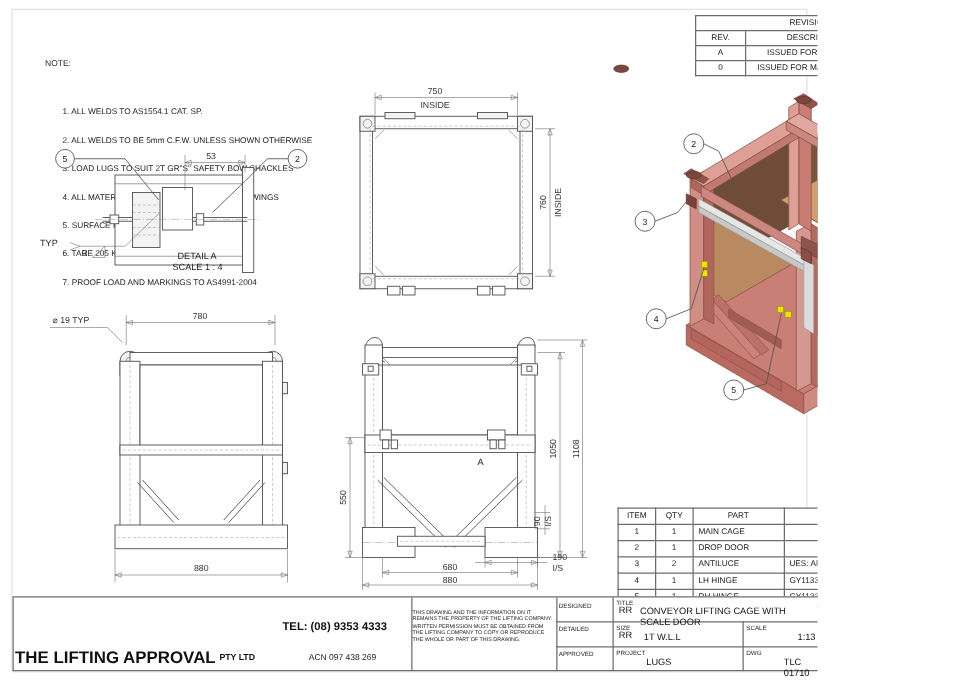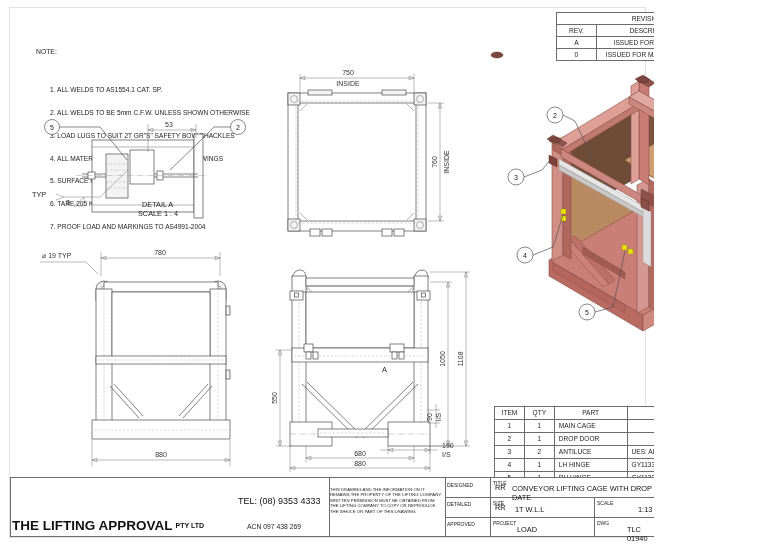--- a/index.html
+++ b/index.html
@@ -73,22 +73,22 @@
     position: absolute; left: 22px; top: 483px;
     font-size: 31px; font-weight: bold; letter-spacing: -0.5px;
     color: #111; line-height: 30px;
   }
   #logo-sub {
     position: absolute; left: 12px; top: 519px;
     font-size: 13.5px; font-weight: bold; color: #111; line-height: 14px;
   }
   #logo-sub .ptyltd { font-size: 7px; vertical-align: 2px; margin-left: 3px; }
   #tel {
-    position: absolute; left: 238px; top: 496px;
-    font-size: 9px; font-weight: normal; color: #111;
+    position: absolute; left: 226px; top: 496px;
+    font-size: 9px; font-weight: bold; color: #111;
   }
   #acn {
     position: absolute; left: 247px; top: 523px;
     font-size: 6.8px; color: #222;
   }
   #legal {
     position: absolute; left: 330px; top: 487px; width: 112px;
     font-size: 4.3px; line-height: 5.4px; color: #222;
   }
   .fld-lbl { position: absolute; font-size: 5px; color: #222; }
@@ -578,36 +578,36 @@
   <div class="fld-lbl" style="left:447px; top:482px;">DESIGNED</div>
   <div class="fld-val" style="left:495px; top:483px;">RR</div>
 
   <div class="fld-lbl" style="left:447px; top:501px;">DETAILED</div>
   <div class="fld-val" style="left:495px; top:503px;">RR</div>
 
   <div class="fld-lbl" style="left:447px; top:521px;">APPROVED</div>
   <div class="fld-val" style="left:495px; top:523px;"></div>
 
   <div class="fld-lbl" style="left:493px; top:480px;">TITLE</div>
-  <div class="fld-val" style="left:512px; top:484px;">CONVEYOR LIFTING CAGE WITH DROP DATE</div>
+  <div class="fld-val" style="left:512px; top:484px;">CONVEYOR LIFTING CAGE WITH SCALE DOOR</div>
 
   <div class="fld-lbl" style="left:493px; top:500px;">SIZE</div>
   <div class="fld-val" style="left:515px; top:505px;">1T W.L.L</div>
 
   <div class="fld-lbl" style="left:597px; top:500px;">SCALE</div>
   <div class="fld-val" style="left:638px; top:505px;">1:13</div>
 
   <div class="fld-lbl" style="left:686px; top:500px;">CREATED DATE</div>
   <div class="fld-val" style="left:693px; top:508px; font-size:7px;">06/11/23</div>
 
   <div class="fld-lbl" style="left:493px; top:520px;">PROJECT</div>
-  <div class="fld-val" style="left:517px; top:525px;">LOAD</div>
+  <div class="fld-val" style="left:517px; top:525px;">LUGS</div>
 
   <div class="fld-lbl" style="left:597px; top:520px;">DWG</div>
-  <div class="fld-val" style="left:627px; top:525px;">TLC 01940</div>
+  <div class="fld-val" style="left:627px; top:525px;">TLC 01710</div>
 
   <div class="fld-lbl" style="left:686px; top:520px;">SHEET</div>
   <div class="fld-val" style="left:696px; top:528px;">1</div>
 
   <div class="fld-lbl" style="left:734px; top:520px;">REV</div>
   <div class="fld-val" style="left:740px; top:528px;">0</div>
 
 </div>
 
 </body></html>

